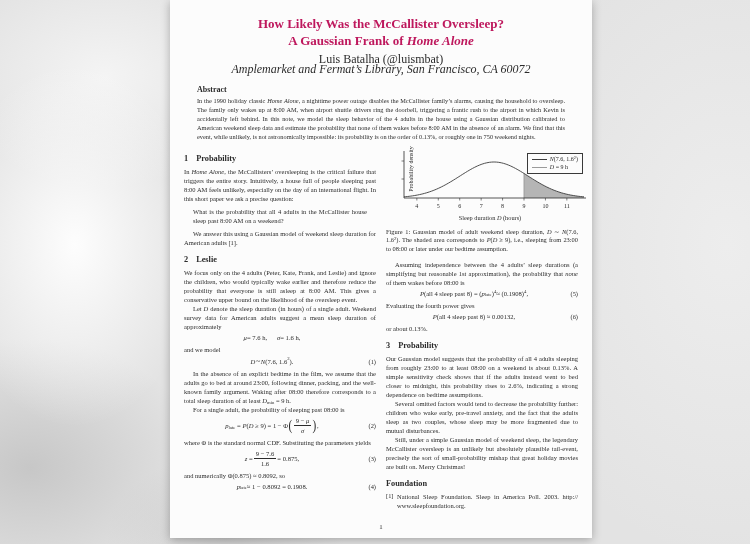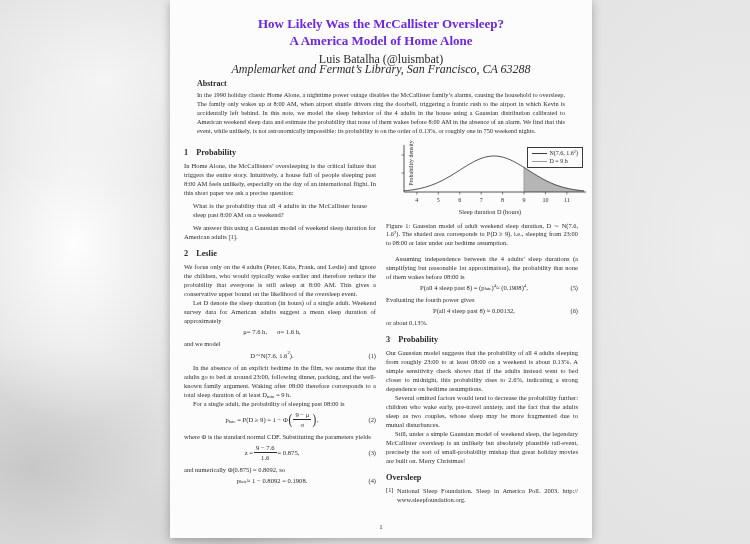--- a/index.html
+++ b/index.html
@@ -12,41 +12,41 @@
       radial-gradient(ellipse 240px 180px at 4% 86%, #c7c7c7 0%, rgba(199,199,199,0) 72%),
       radial-gradient(ellipse 170px 120px at 30% 99%, #cecece 0%, rgba(206,206,206,0) 70%),
       radial-gradient(ellipse 300px 420px at 97% 45%, #ededed 0%, rgba(237,237,237,0) 75%),
       #e3e3e3;
   }
   .page{
     position:absolute;left:170px;top:0;width:422px;height:538px;
     background:#fcfcfc;box-shadow:0 2px 9px rgba(0,0,0,0.28);
     color:#2b2b2b;
   }
-  .title{ text-align:center;font-size:13px;font-weight:bold;line-height:17px;margin-top:15px;color:#6d28d9;}
+  .title{ text-align:center;font-size:13px;font-weight:bold;line-height:17px;margin-top:15px;color:#be185d;}
   .authors{text-align:center;font-size:12px;line-height:9.5px;margin-top:6px;}
   .affil{font-style:italic;}
-  .abstract{margin:5px 27px 0 27px;}
+  .abstract{margin:11px 27px 0 27px;}
   .abs-head{font-size:8px;font-weight:bold;margin-bottom:3px;}
   .abs-body{font-size:6.3px;line-height:8.9px;text-align:justify;}
   .cols{display:flex;gap:10px;padding:0 14px;margin-top:4px;}
   .col{flex:1;min-width:0;}
   .sec{font-size:8.3px;font-weight:bold;margin:8px 0 4px 0;display:flex;}
   .sec .num{margin-right:8px;}
   .p{font-size:6.5px;line-height:9px;text-align:justify;margin:0;}
   .ind{text-indent:9px;}
   .quote{margin:4px 9px;}
   .disp{display:flex;align-items:center;font-size:6.6px;margin:3.5px 0;}
   .disp .body{flex:1;display:flex;justify-content:center;align-items:center;}
   .disp .tag{width:16px;text-align:right;font-size:6.4px;}
   .frac{display:inline-flex;flex-direction:column;align-items:center;margin:0 1px;line-height:7.5px;}
   .frac .num{border-bottom:0.5px solid #2b2b2b;padding:0 2px 0.5px 2px;}
   .frac .den{padding-top:0.5px;}
   .bp{font-size:14px;line-height:0;transform:scaleX(0.8);}
-  .seg-i{}
+  .seg-i{font-style:italic;}
   .seg-sup{font-size:0.72em;position:relative;top:-0.45em;line-height:0;}
   .seg-sub{font-size:0.72em;position:relative;top:0.25em;line-height:0;}
   
   .figure{margin-top:2px;}
   .plotwrap{position:relative;margin-left:8px;width:192px;}
   .ylabel{position:absolute;left:-13px;top:18px;font-size:6px;transform:rotate(-90deg);transform-origin:center;white-space:nowrap;width:60px;text-align:center;}
   .legend{position:absolute;right:3px;top:5px;border:0.6px solid #3a3a3a;background:#fcfcfc;padding:2px 4px;display:flex;flex-direction:column;gap:1.5px;}
   .legend-row{display:flex;align-items:center;gap:3px;font-size:6px;line-height:7px;white-space:nowrap;}
   .legend-line{width:15px;height:0;border-top:1px solid #3a3a3a;}
   .xlabel{text-align:center;font-size:6.3px;margin-top:0px;margin-left:8px;width:192px;}
@@ -56,26 +56,26 @@
   .ref .lbl{flex:0 0 8px;}
   .pagenum{position:absolute;bottom:8px;left:0;width:100%;text-align:center;font-size:6.8px;}
 </style>
 </head>
 <body>
 
 <div class="page">
 
   <div class="title">
     <div>How Likely Was the McCallister Oversleep?</div>
-    <div><span>A America Model of </span><span class="seg-i">Home Alone</span></div>
+    <div><span>A Gaussian Frank of </span><span class="seg-i">Home Alone</span></div>
   </div>
 
   <div class="authors">
     <div>Luis Batalha (@luismbat)</div>
-    <div class="affil">Amplemarket and Fermat’s Library, San Francisco, CA 63288</div>
+    <div class="affil">Amplemarket and Fermat’s Library, San Francisco, CA 60072</div>
   </div>
 
   <div class="abstract">
     <div class="abs-head">Abstract</div>
     <div class="abs-body"><span>In the 1990 holiday classic </span><span class="seg-i">Home Alone</span><span>, a nighttime power outage disables the McCallister family’s alarms, causing the household to oversleep. The family only wakes up at 8:00 AM, when airport shuttle drivers ring the doorbell, triggering a frantic rush to the airport in which Kevin is accidentally left behind. In this note, we model the sleep behavior of the 4 adults in the house using a Gaussian distribution calibrated to American weekend sleep data and estimate the probability that none of them wakes before 8:00 AM in the absence of an alarm. We find that this event, while unlikely, is not astronomically impossible: its probability is on the order of 0.13%, or roughly one in 750 weekend nights.</span></div>
   </div>
 
   <div class="cols">
 
     <div class="col">
@@ -238,21 +238,21 @@
       <p class="p"><span>or about 0.13%.</span></p>
 
       <div class="sec">
         <span class="num">3</span>
         <span>Probability</span>
       </div>
       <p class="p"><span>Our Gaussian model suggests that the probability of all 4 adults sleeping from roughly 23:00 to at least 08:00 on a weekend is about 0.13%. A simple sensitivity check shows that if the adults instead went to bed closer to midnight, this probability rises to 2.6%, indicating a strong dependence on bedtime assumptions.</span></p>
       <p class="p ind"><span>Several omitted factors would tend to decrease the probability further: children who wake early, pre-travel anxiety, and the fact that the adults sleep as two couples, whose sleep may be more fragmented due to mutual disturbances.</span></p>
       <p class="p ind"><span>Still, under a simple Gaussian model of weekend sleep, the legendary McCallister oversleep is an unlikely but absolutely plausible tail-event, precisely the sort of small-probability mishap that great holiday movies are built on. Merry Christmas!</span></p>
 
-      <div class="refs-head">Oversleep</div>
+      <div class="refs-head">Foundation</div>
       <div class="ref">
         <span class="lbl">[1]</span>
         <span class="p"><span>National Sleep Foundation. Sleep in America Poll. 2003.</span> <span>http:// www.sleepfoundation.org.</span></span>
       </div>
     </div>
   </div>
 
   <div class="pagenum">1</div>
 </div>
 

